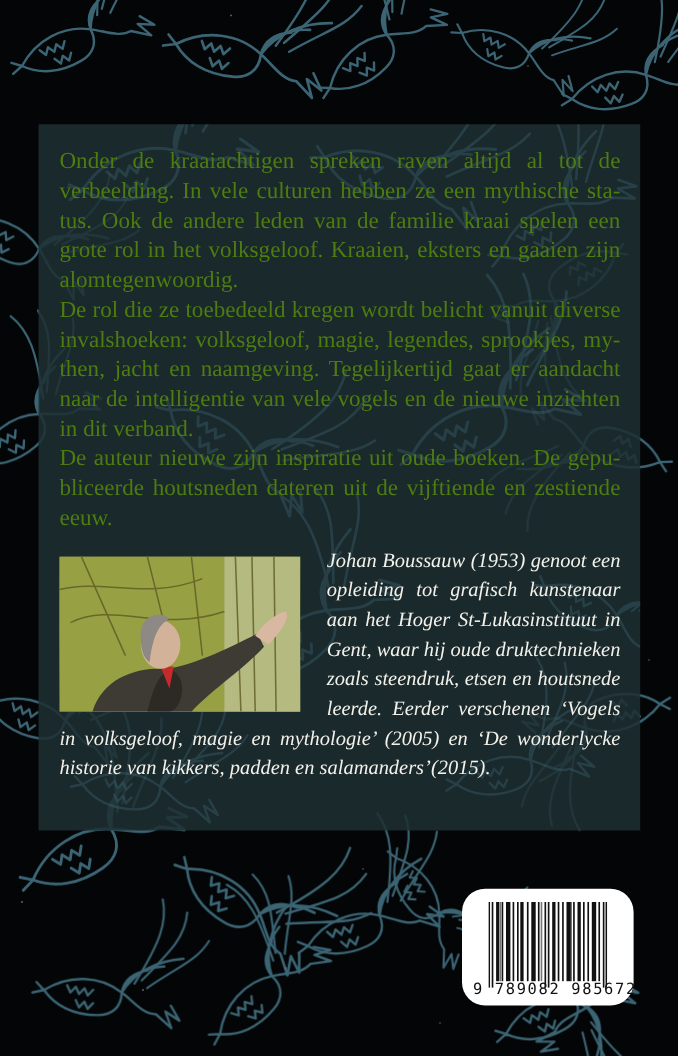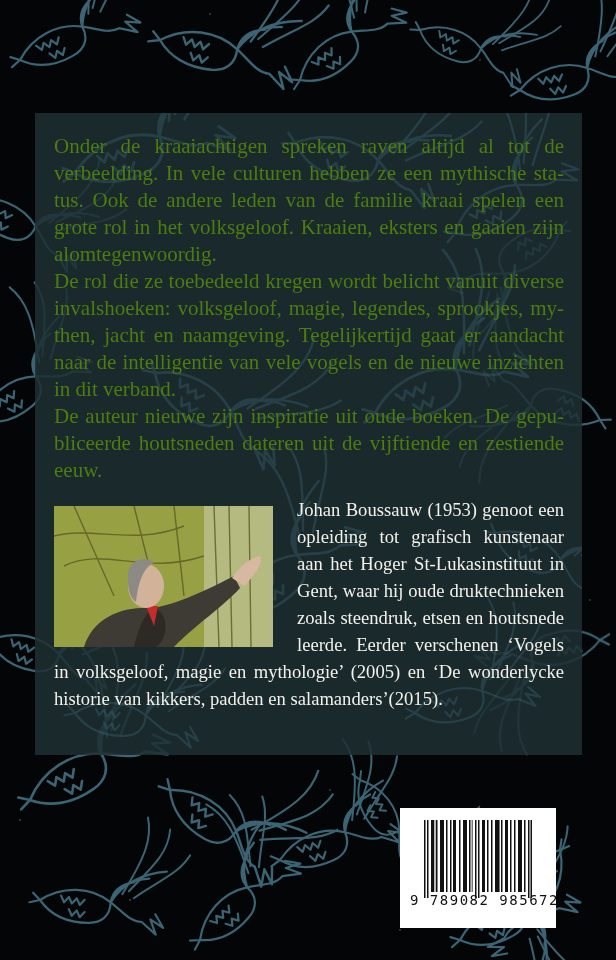--- a/index.html
+++ b/index.html
@@ -33,35 +33,37 @@
     .blurb p { margin: 0; }
     .author {
       position: absolute;
       left: 19px; top: 383px;
       width: 510px;
       font-family: "Liberation Serif", "DejaVu Serif", serif;
       font-size: 18.6px;
       line-height: 27px;
       color: #f3f1ea;
       text-align: justify;
+      font-style: italic;
     }
     .photo {
       float: left;
       width: 219px; height: 141px;
       margin: 10px 24px 6px 0;
       position: relative;
       overflow: hidden;
       background: linear-gradient(160deg, #8f9a3e 0%, #a8ad52 30%, #6f7a2e 60%, #b8bd86 100%);
     }
     .photo svg { position: absolute; left: 0; top: 0; }
     .barcode-box {
       position: absolute;
-      left: 400px; top: 808px;
-      width: 156px; height: 120px;
+      left: 420px; top: 808px;
+      width: 156px; height: 106px;
       background: #ffffff;
+      border-radius: 21px;
     }
     .barcode-bars { position: absolute; left: 24px; top: 12px; }
     .barcode-digits {
       position: absolute;
       left: 10px; top: 84px;
       width: 140px;
       font-family: "DejaVu Sans Mono", "Liberation Mono", monospace;
       font-size: 14px;
       letter-spacing: 1.5px;
       color: #111;

